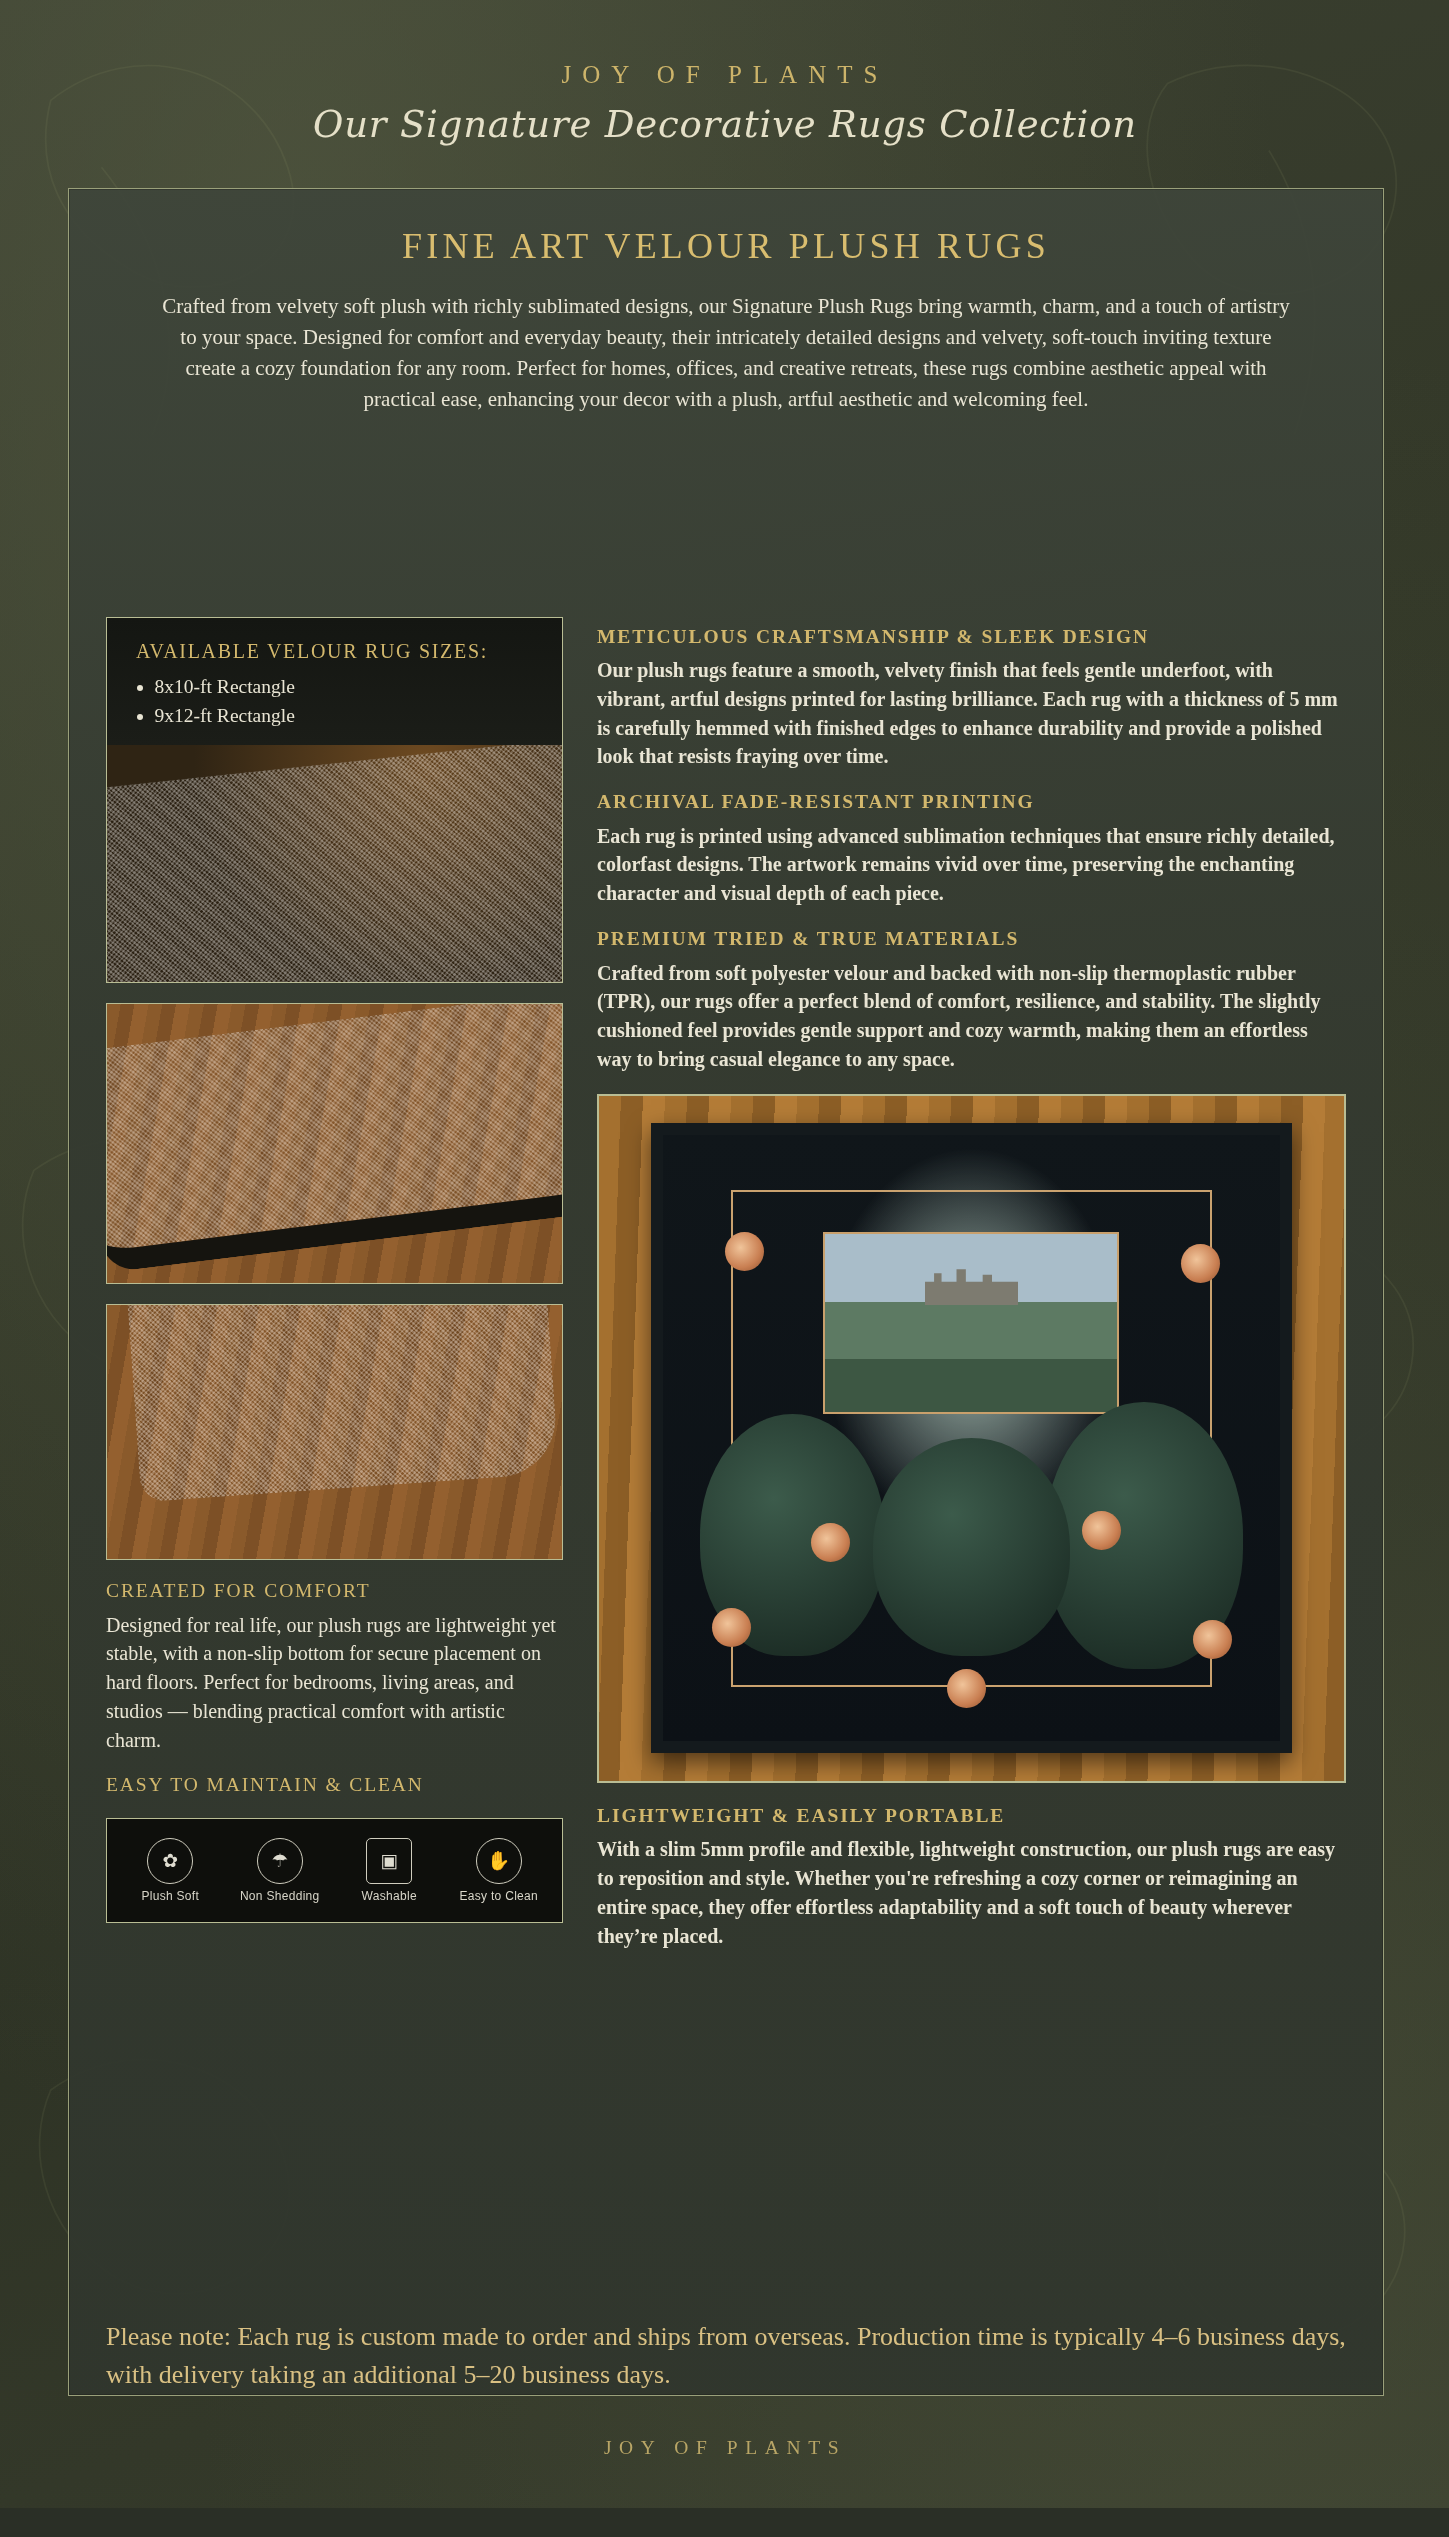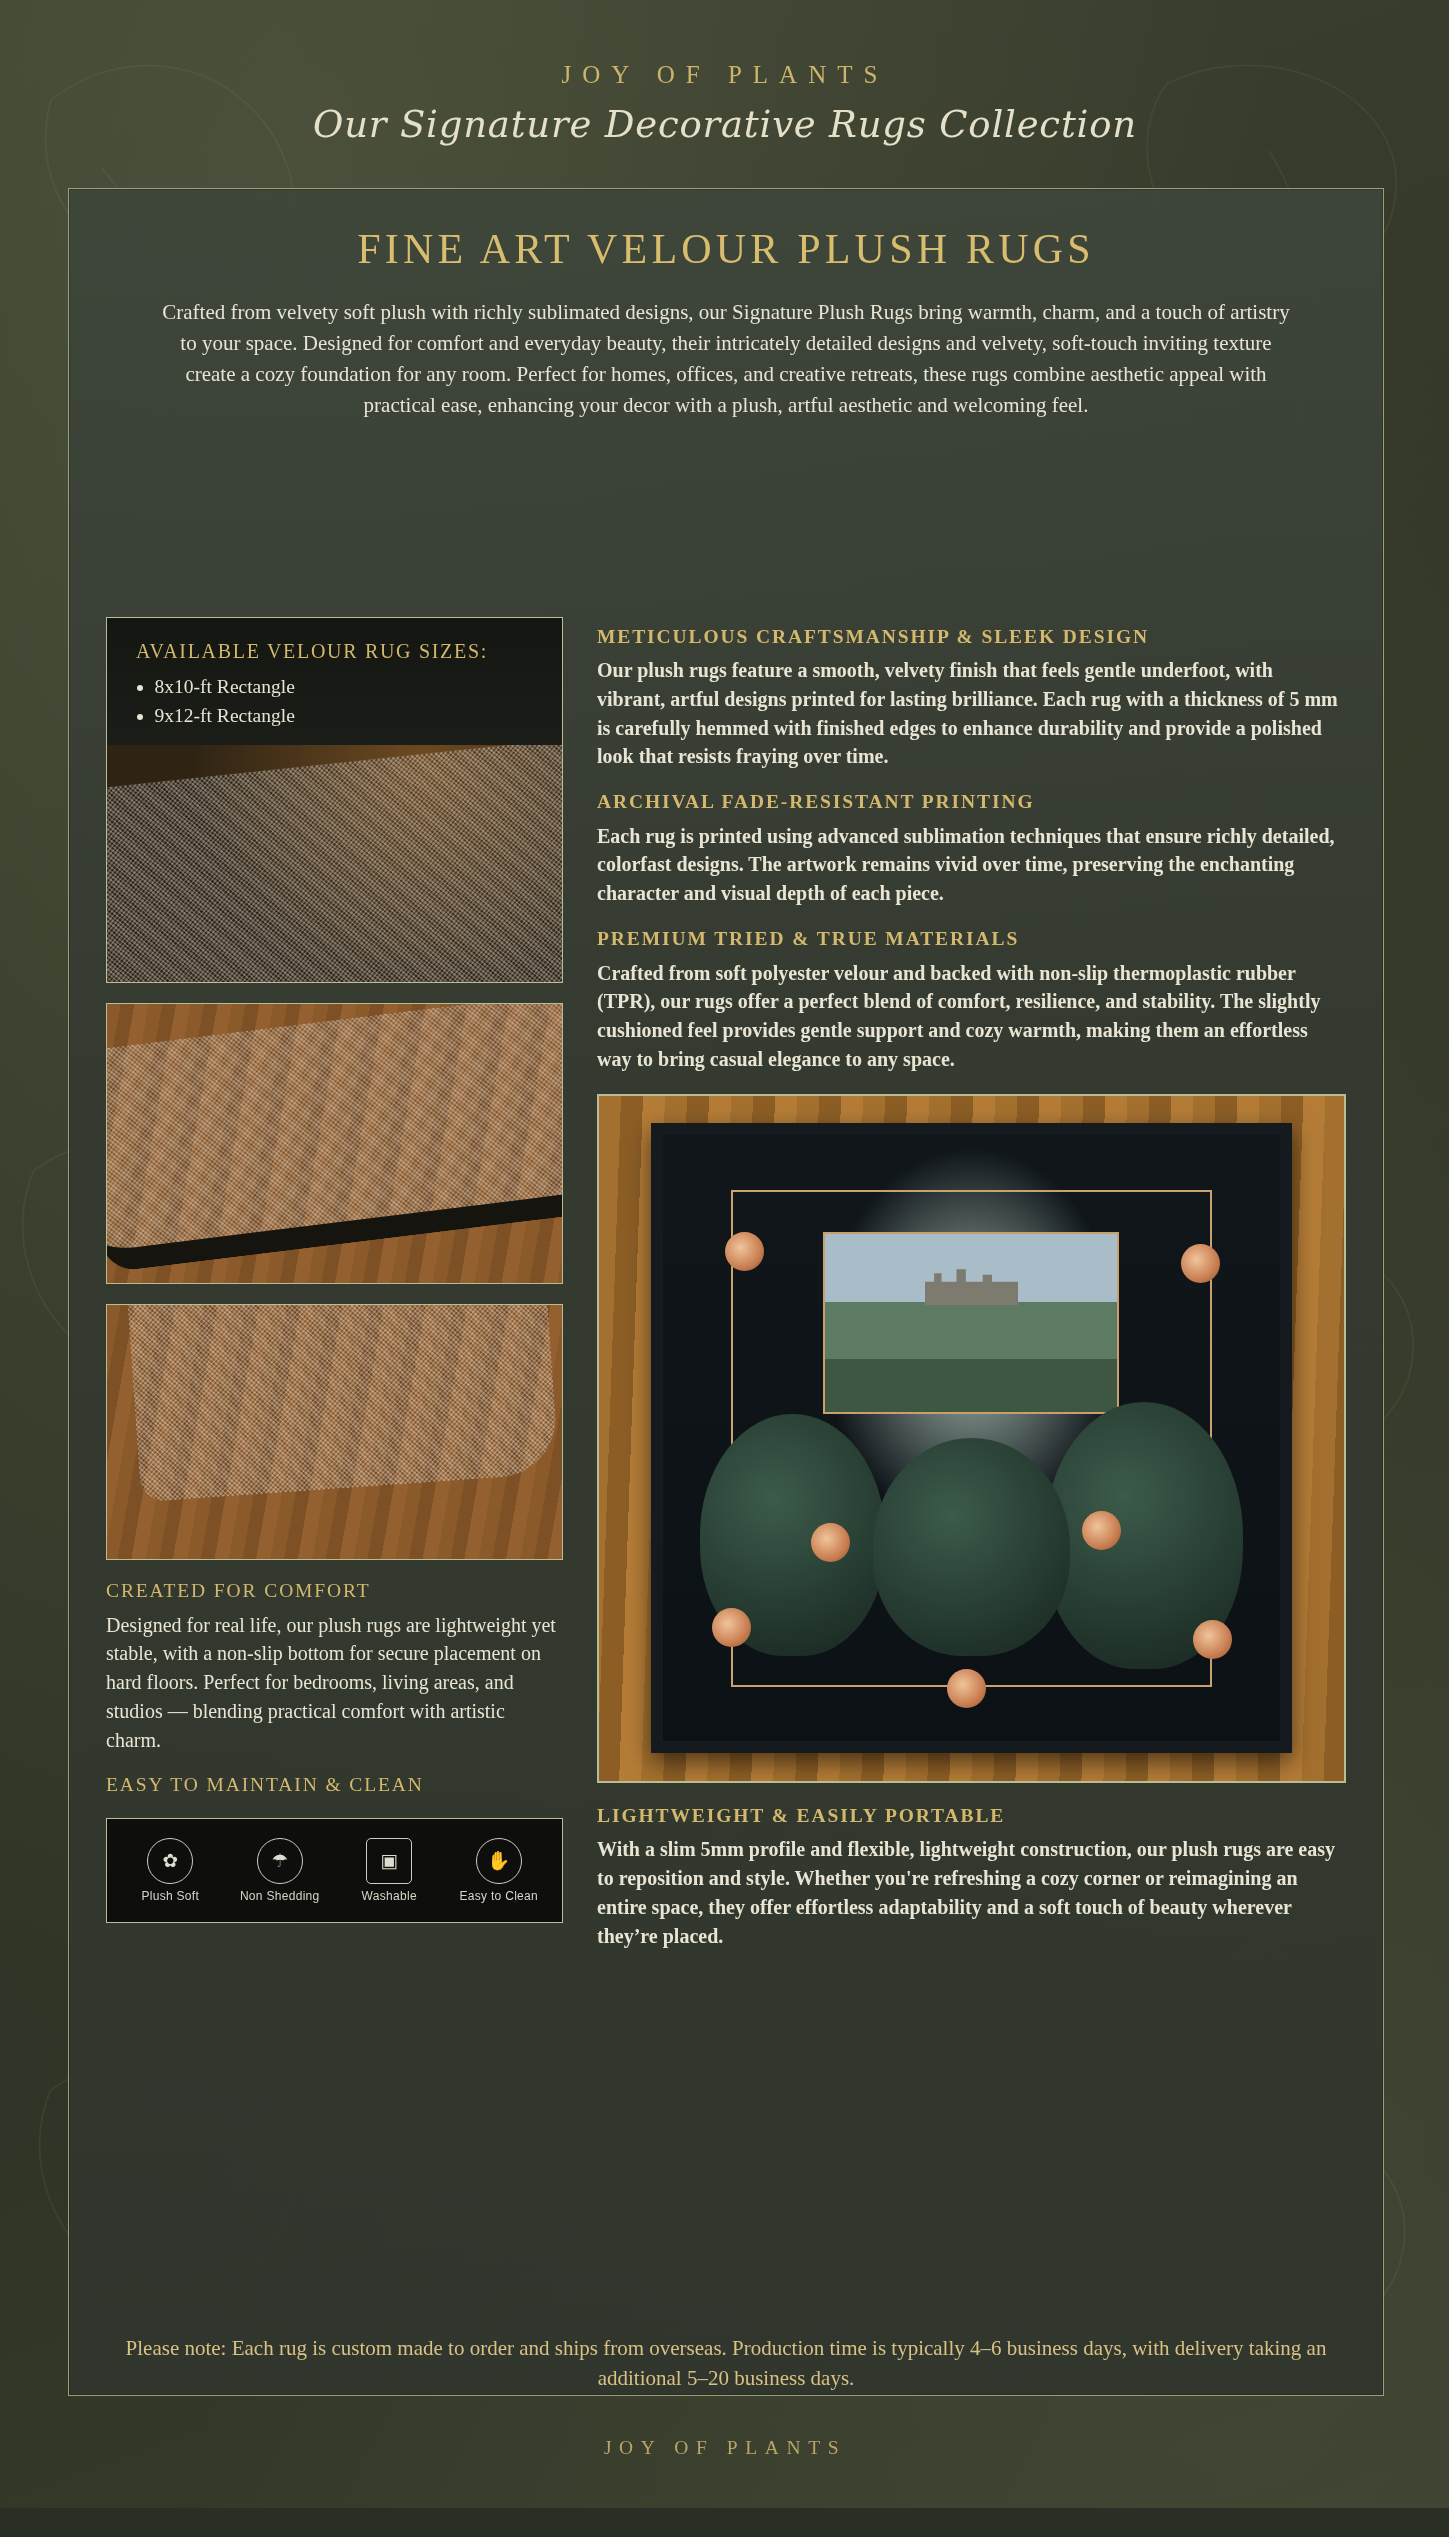--- a/index.html
+++ b/index.html
@@ -68,21 +68,21 @@
   }
   .card-inner {
     position: relative;
     padding: 0 37px;
     height: 100%;
   }
 
   .title {
     text-align: center;
     margin-top: 36px;
-    font-size: 42px;
+    font-size: 36px;
     letter-spacing: 4.2px;
     color: #d9bd6f;
     text-transform: uppercase;
     font-family: "Liberation Serif", serif;
   }
 
   .intro {
     margin: 24px 52px 0 52px;
     text-align: center;
     font-size: 21px;
@@ -248,23 +248,22 @@
     display:flex; align-items:center; justify-content:center;
     color:#dedcd0; font-size: 18.6px;
   }
   .care-badge.round { border-radius: 50%; }
   .care-label { font-size: 12px; color: #d8d6c9; letter-spacing: 0.3px; font-family:"Liberation Sans", sans-serif;}
 
   
   .note {
     position: absolute;
     left: 37px; right: 37px; bottom: 37px;
-    text-align: center;
     color: #d9c083;
-    font-size: 21px;
+    font-size: 26px;
     line-height: 1.46;
   }
 
   
   .footer {
     position: absolute;
     left: 0; right: 0; bottom: 49px;
     text-align: center;
     color: #b8a566;
     font-size: 19.5px;

